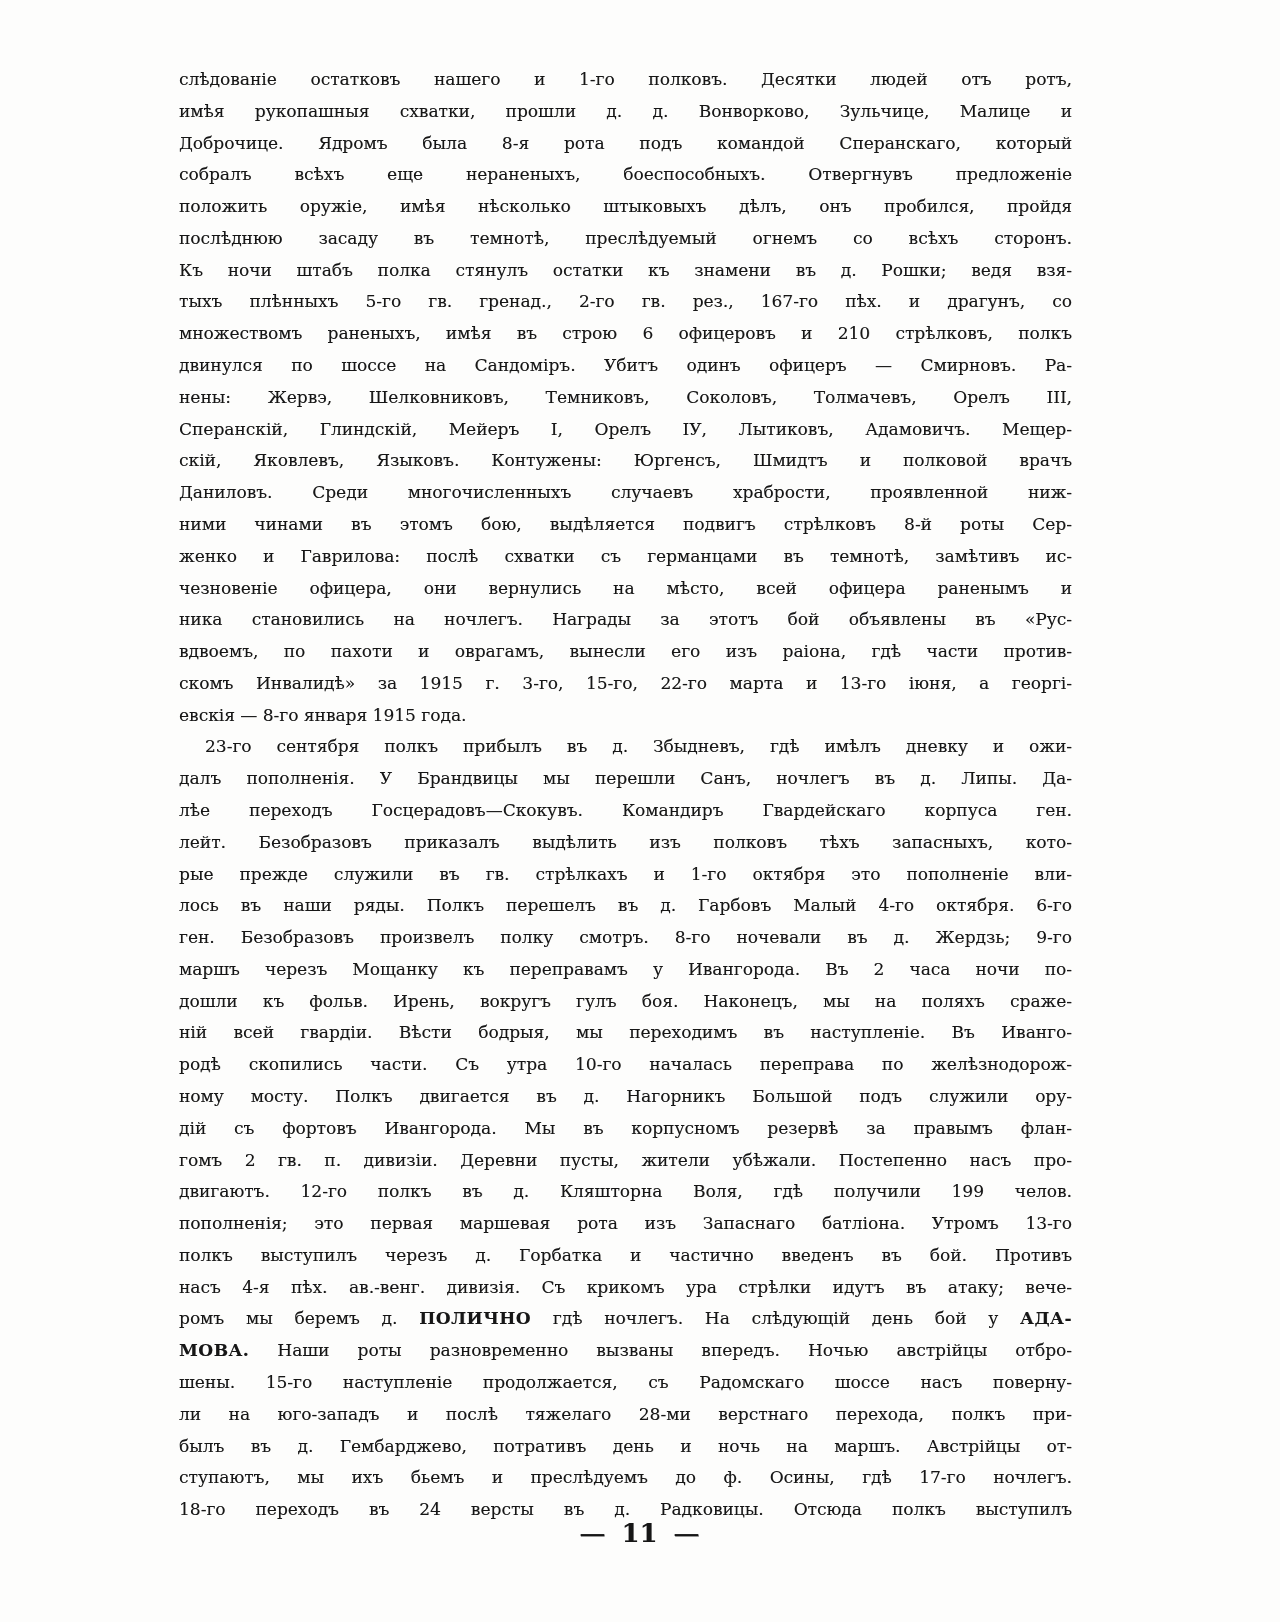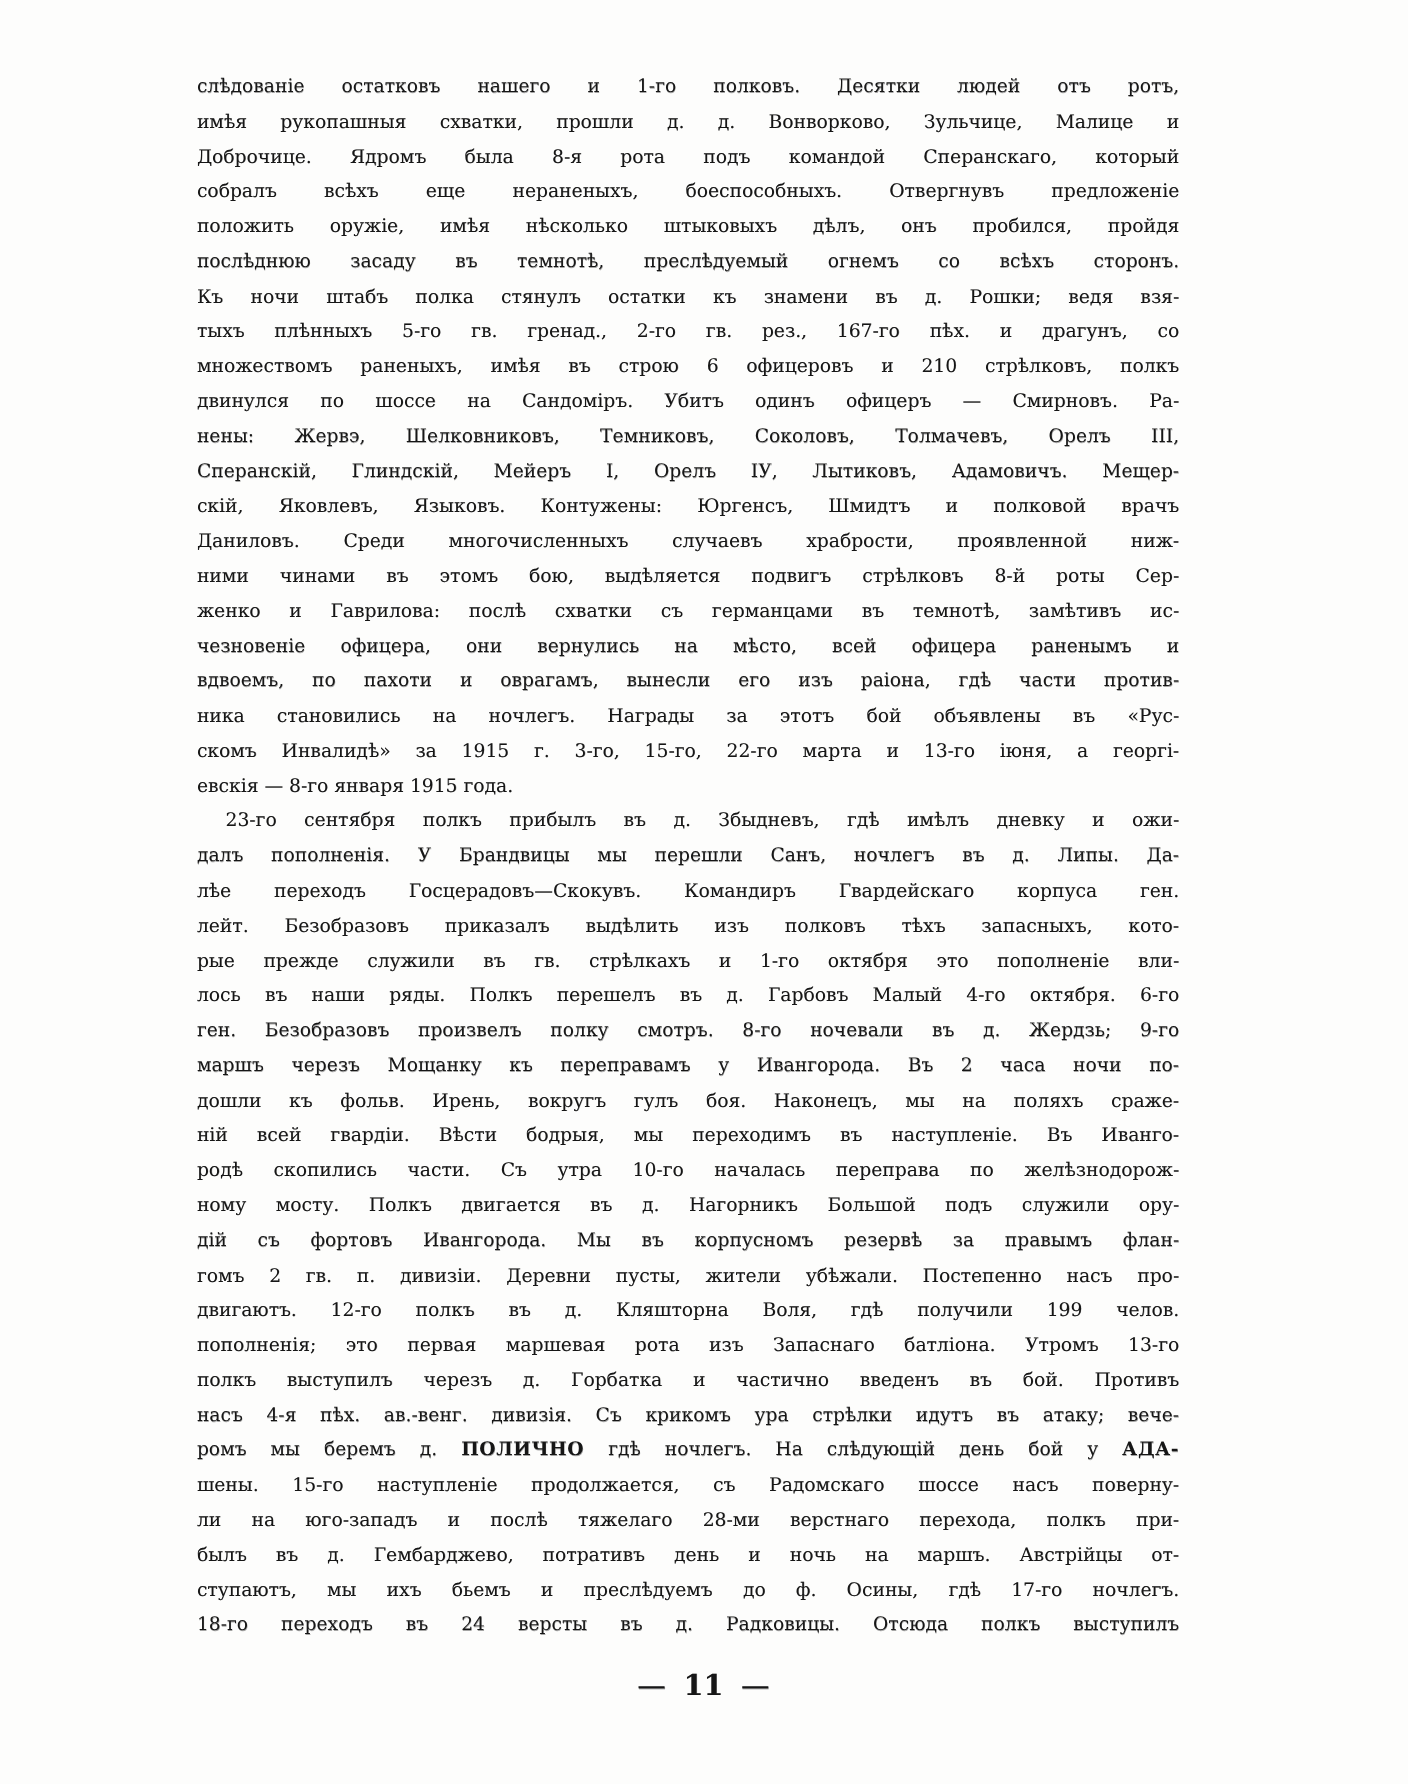--- a/index.html
+++ b/index.html
@@ -75,22 +75,22 @@
       <div class="line">тыхъ плѣнныхъ 5-го гв. гренад., 2-го гв. рез., 167-го пѣх. и драгунъ, со</div>
       <div class="line">множествомъ раненыхъ, имѣя въ строю 6 офицеровъ и 210 стрѣлковъ, полкъ</div>
       <div class="line">двинулся по шоссе на Сандоміръ. Убитъ одинъ офицеръ — Смирновъ. Ра-</div>
       <div class="line">нены: Жервэ, Шелковниковъ, Темниковъ, Соколовъ, Толмачевъ, Орелъ III,</div>
       <div class="line">Сперанскій, Глиндскій, Мейеръ I, Орелъ ІУ, Лытиковъ, Адамовичъ. Мещер-</div>
       <div class="line">скій, Яковлевъ, Языковъ. Контужены: Юргенсъ, Шмидтъ и полковой врачъ</div>
       <div class="line">Даниловъ. Среди многочисленныхъ случаевъ храбрости, проявленной ниж-</div>
       <div class="line">ними чинами въ этомъ бою, выдѣляется подвигъ стрѣлковъ 8-й роты Сер-</div>
       <div class="line">женко и Гаврилова: послѣ схватки съ германцами въ темнотѣ, замѣтивъ ис-</div>
       <div class="line">чезновеніе офицера, они вернулись на мѣсто, всей офицера раненымъ и</div>
+      <div class="line">ника становились на ночлегъ. Награды за этотъ бой объявлены въ «Рус-</div>
       <div class="line">вдвоемъ, по пахоти и оврагамъ, вынесли его изъ раіона, гдѣ части против-</div>
-      <div class="line">ника становились на ночлегъ. Награды за этотъ бой объявлены въ «Рус-</div>
       <div class="line">скомъ Инвалидѣ» за 1915 г. 3-го, 15-го, 22-го марта и 13-го іюня, а георгі-</div>
       <div class="line no-stretch">евскія — 8-го января 1915 года.</div>
       <div class="line indent">23-го сентября полкъ прибылъ въ д. Збыдневъ, гдѣ имѣлъ дневку и ожи-</div>
       <div class="line">далъ пополненія. У Брандвицы мы перешли Санъ, ночлегъ въ д. Липы. Да-</div>
       <div class="line">лѣе переходъ Госцерадовъ—Скокувъ. Командиръ Гвардейскаго корпуса ген.</div>
       <div class="line">лейт. Безобразовъ приказалъ выдѣлить изъ полковъ тѣхъ запасныхъ, кото-</div>
       <div class="line">рые прежде служили въ гв. стрѣлкахъ и 1-го октября это пополненіе вли-</div>
       <div class="line">лось въ наши ряды. Полкъ перешелъ въ д. Гарбовъ Малый 4-го октября. 6-го</div>
       <div class="line">ген. Безобразовъ произвелъ полку смотръ. 8-го ночевали въ д. Жердзь; 9-го</div>
       <div class="line">маршъ черезъ Мощанку къ переправамъ у Ивангорода. Въ 2 часа ночи по-</div>
@@ -98,20 +98,21 @@
       <div class="line">ній всей гвардіи. Вѣсти бодрыя, мы переходимъ въ наступленіе. Въ Иванго-</div>
       <div class="line">родѣ скопились части. Съ утра 10-го началась переправа по желѣзнодорож-</div>
       <div class="line">ному мосту. Полкъ двигается въ д. Нагорникъ Большой подъ служили ору-</div>
       <div class="line">дій съ фортовъ Ивангорода. Мы въ корпусномъ резервѣ за правымъ флан-</div>
       <div class="line">гомъ 2 гв. п. дивизіи. Деревни пусты, жители убѣжали. Постепенно насъ про-</div>
       <div class="line">двигаютъ. 12-го полкъ въ д. Кляшторна Воля, гдѣ получили 199 челов.</div>
       <div class="line">пополненія; это первая маршевая рота изъ Запаснаго батліона. Утромъ 13-го</div>
       <div class="line">полкъ выступилъ черезъ д. Горбатка и частично введенъ въ бой. Противъ</div>
       <div class="line">насъ 4-я пѣх. ав.-венг. дивизія. Съ крикомъ ура стрѣлки идутъ въ атаку; вече-</div>
       <div class="line">ромъ мы беремъ д. <b>ПОЛИЧНО</b> гдѣ ночлегъ. На слѣдующій день бой у <b>АДА-</b></div>
+      <div class="line"><b>МОВА.</b> Наши роты разновременно вызваны впередъ. Ночью австрійцы отбро-</div>
       <div class="line">шены. 15-го наступленіе продолжается, съ Радомскаго шоссе насъ поверну-</div>
       <div class="line">ли на юго-западъ и послѣ тяжелаго 28-ми верстнаго перехода, полкъ при-</div>
       <div class="line">былъ въ д. Гембарджево, потративъ день и ночь на маршъ. Австрійцы от-</div>
       <div class="line">ступаютъ, мы ихъ бьемъ и преслѣдуемъ до ф. Осины, гдѣ 17-го ночлегъ.</div>
       <div class="line">18-го переходъ въ 24 версты въ д. Радковицы. Отсюда полкъ выступилъ</div>
     </div>
   <div class="page-footer">
     <span class="dash">—</span>
     <span class="num">11</span>
     <span class="dash">—</span>

